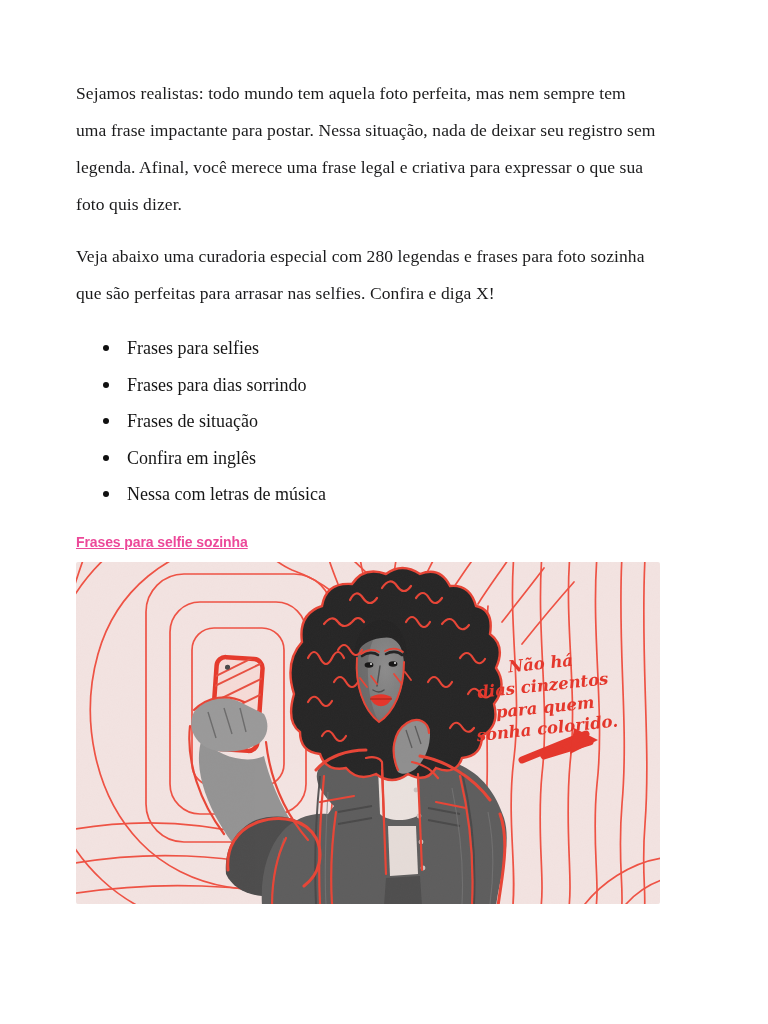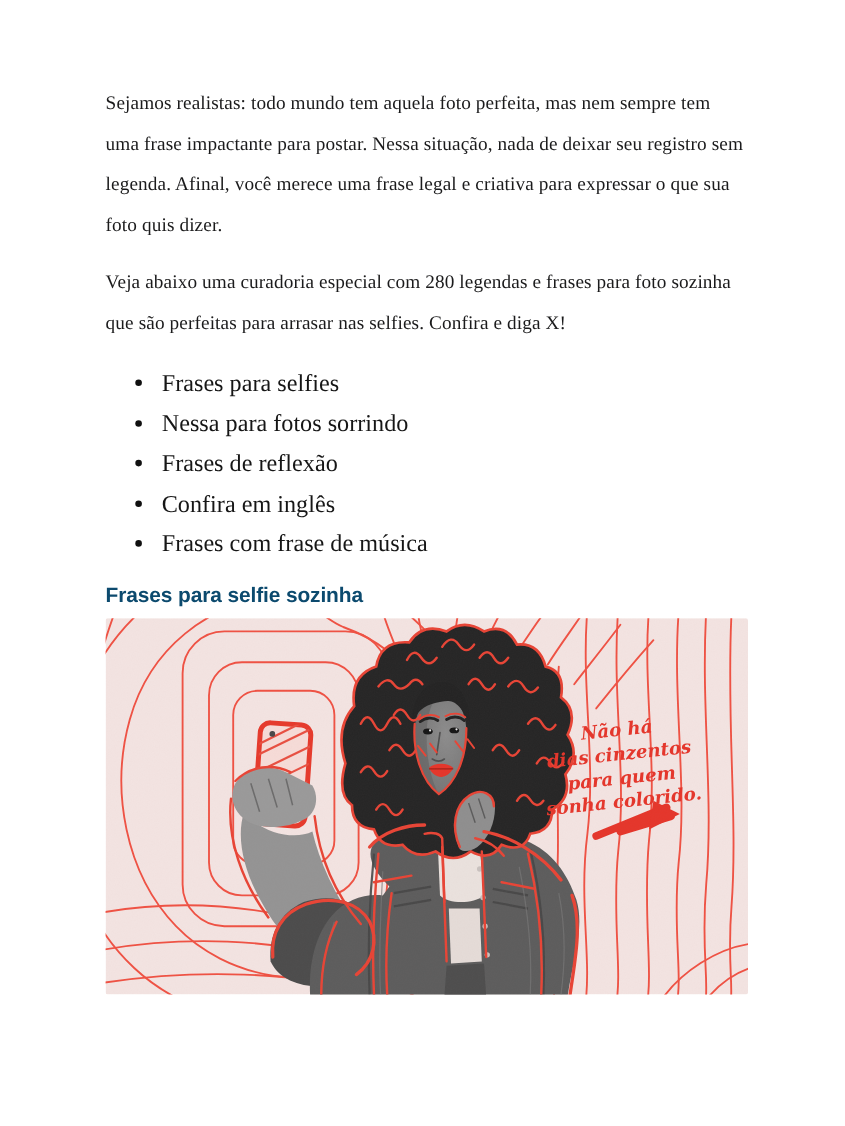--- a/index.html
+++ b/index.html
@@ -1,61 +1,62 @@
 <!DOCTYPE html>
 <html><head>
 <meta charset="utf-8">
 <style>
   html,body{margin:0;padding:0;background:#ffffff;}
   .page{
     position:relative;width:768px;height:1024px;background:#ffffff;
     overflow:hidden;font-family:"Liberation Serif","DejaVu Serif",serif;
   }
-  .content{position:absolute;left:96px;top:75px;width:584px;}
+  .content{position:absolute;left:76px;top:75px;width:584px;}
   .intro{
     margin:0 0 15px 0;font-size:17.5px;line-height:37px;color:#1b1b1c;
     letter-spacing:.1px;
   }
   .topics{margin:25px 0 0 0;padding:0 0 0 51px;list-style:none;}
   .topics li{
-    position:relative;font-size:22px;line-height:22px;margin-bottom:14.5px;
+    position:relative;font-size:18px;line-height:22px;margin-bottom:14.5px;
     color:#161616;
   }
   .topics li::before{
     content:"";position:absolute;left:-24px;top:8px;width:6px;height:6px;
     border-radius:50%;background:#101010;
   }
   .section-heading{
     margin:24px 0 7px 0;font-family:"Liberation Sans","DejaVu Sans",sans-serif;
-    font-weight:700;font-size:19px;line-height:26px;color:#0c4a6e;
+    font-weight:700;font-size:14px;line-height:26px;color:#ec4899;
     letter-spacing:-.1px;
+    text-decoration:underline;
   }
   figure.illu{margin:0;width:584px;height:342px;}
   figure.illu svg{display:block;}
   .hand-text{
     font-family:"DejaVu Serif","Liberation Serif",serif;
     font-style:italic;font-weight:bold;font-size:16.5px;
   }
 </style>
 </head>
 <body>
 
 <div class="page">
   <div class="content">
 
     <p class="intro">Sejamos realistas: todo mundo tem aquela foto perfeita, mas nem sempre tem uma frase impactante para postar. Nessa situação, nada de deixar seu registro sem legenda. Afinal, você merece uma frase legal e criativa para expressar o que sua foto quis dizer.</p>
 
     <p class="intro">Veja abaixo uma curadoria especial com 280 legendas e frases para foto sozinha que são perfeitas para arrasar nas selfies. Confira e diga X!</p>
 
     <ul class="topics">
       <li>Frases para selfies</li>
-      <li>Nessa para fotos sorrindo</li>
-      <li>Frases de reflexão</li>
+      <li>Frases para dias sorrindo</li>
+      <li>Frases de situação</li>
       <li>Confira em inglês</li>
-      <li>Frases com frase de música</li>
+      <li>Nessa com letras de música</li>
     </ul>
 
     <h2 class="section-heading">Frases para selfie sozinha</h2>
 
     <figure class="illu">
       <svg width="584" height="342" viewBox="0 0 584 342" xmlns="http://www.w3.org/2000/svg">
         <defs>
           <clipPath id="imgclip">
               <rect x="0" y="0" width="584" height="342" rx="2"></rect>
             </clipPath>

